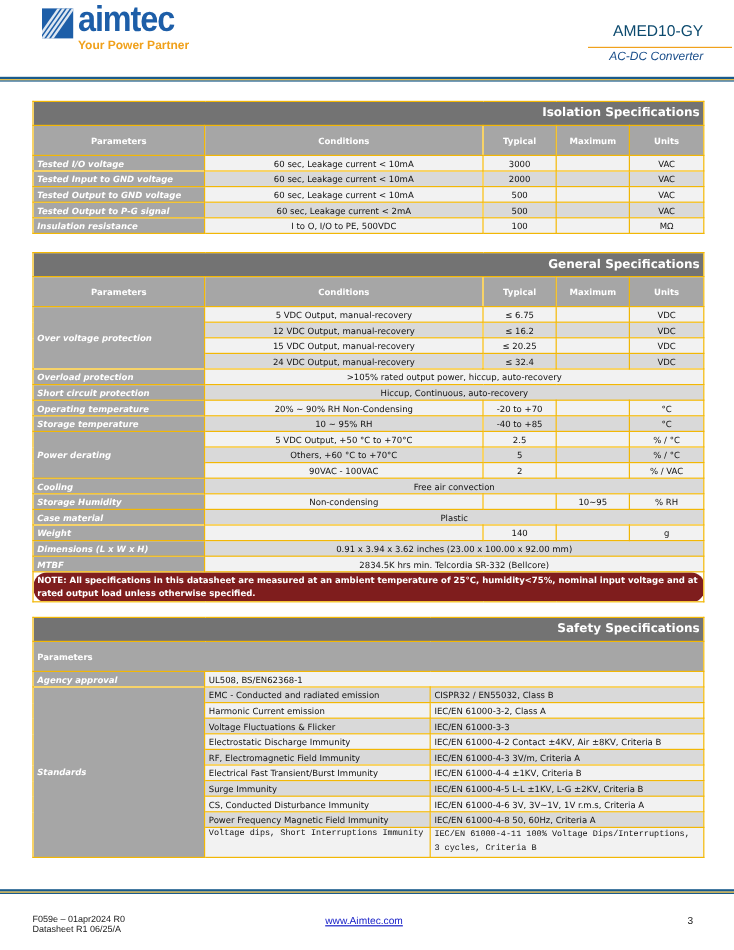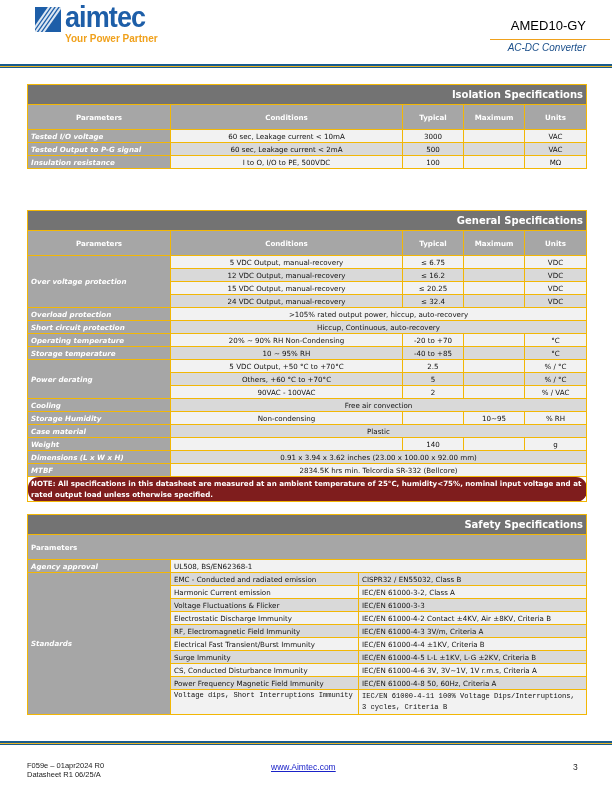--- a/index.html
+++ b/index.html
@@ -6,21 +6,21 @@
   html, body { width: 612px; height: 792px; background: #ffffff; overflow: hidden; }
   body { position: relative; font-family: "DejaVu Sans", "Liberation Sans", sans-serif; color: #111; }
 
   
   .logo { position: absolute; left: 35px; top: 4px; width: 125px; height: 42px; }
   .logo-mark { position: absolute; left: 0; top: 3px; width: 26px; height: 25px; background: #1d5ea8; overflow: hidden; }
   .logo-mark i { position: absolute; display: block; width: 2px; height: 34px; background: #ffffff; top: -4px; transform: rotate(35deg); opacity: .85; }
   .logo-word { position: absolute; left: 30px; top: -4px; font-family: "Liberation Sans", sans-serif; font-weight: bold; font-size: 30px; letter-spacing: -1px; color: #1d5ea8; transform: scaleX(0.9); transform-origin: left; }
   .logo-tag { position: absolute; left: 30px; top: 29px; font-family: "Liberation Sans", sans-serif; font-weight: bold; font-size: 10px; color: #f0a11c; }
 
-  .prod-title { position: absolute; right: 26px; top: 18px; font-family: "Liberation Sans", sans-serif; font-size: 13px; color: #000000; text-align: left; }
+  .prod-title { position: absolute; right: 26px; top: 18px; font-family: "Liberation Sans", sans-serif; font-size: 13px; color: #0c4a6e; text-align: left; }
   .prod-rule { position: absolute; left: 490px; top: 39px; width: 120px; height: 1px; background: #f0a11c; }
   .prod-sub { position: absolute; right: 26px; top: 42px; font-family: "Liberation Sans", sans-serif; font-size: 10px; color: #1a4e8a; font-style: italic; }
 
   .hrule { position: absolute; left: 0; width: 612px; }
   .hrule .b { height: 2px; background: #1a5b8c; }
   .hrule .y { height: 1px; background: #e8b324; }
   .hrule .b2 { height: 1px; background: #1a5b8c; }
 
   
   table.spec { position: absolute; left: 27px; width: 559px; border-collapse: collapse; table-layout: fixed; font-family: "DejaVu Sans", sans-serif; font-size: 7.1px; }
@@ -83,20 +83,34 @@
     <td class="hdr">Units</td>
   </tr>
   <tr class="odd">
     <td class="pname">Tested I/O voltage</td>
     <td class="v c">60 sec, Leakage current &lt; 10mA</td>
     <td class="v c">3000</td>
     <td class="v c"></td>
     <td class="v c">VAC</td>
   </tr>
   <tr class="even">
+    <td class="pname">Tested Input to GND voltage</td>
+    <td class="v c">60 sec, Leakage current &lt; 10mA</td>
+    <td class="v c">2000</td>
+    <td class="v c"></td>
+    <td class="v c">VAC</td>
+  </tr>
+  <tr class="odd">
+    <td class="pname">Tested Output to GND voltage</td>
+    <td class="v c">60 sec, Leakage current &lt; 10mA</td>
+    <td class="v c">500</td>
+    <td class="v c"></td>
+    <td class="v c">VAC</td>
+  </tr>
+  <tr class="even">
     <td class="pname">Tested Output to P-G signal</td>
     <td class="v c">60 sec, Leakage current &lt; 2mA</td>
     <td class="v c">500</td>
     <td class="v c"></td>
     <td class="v c">VAC</td>
   </tr>
   <tr class="odd">
     <td class="pname">Insulation resistance</td>
     <td class="v c">I to O, I/O to PE, 500VDC</td>
     <td class="v c">100</td>

